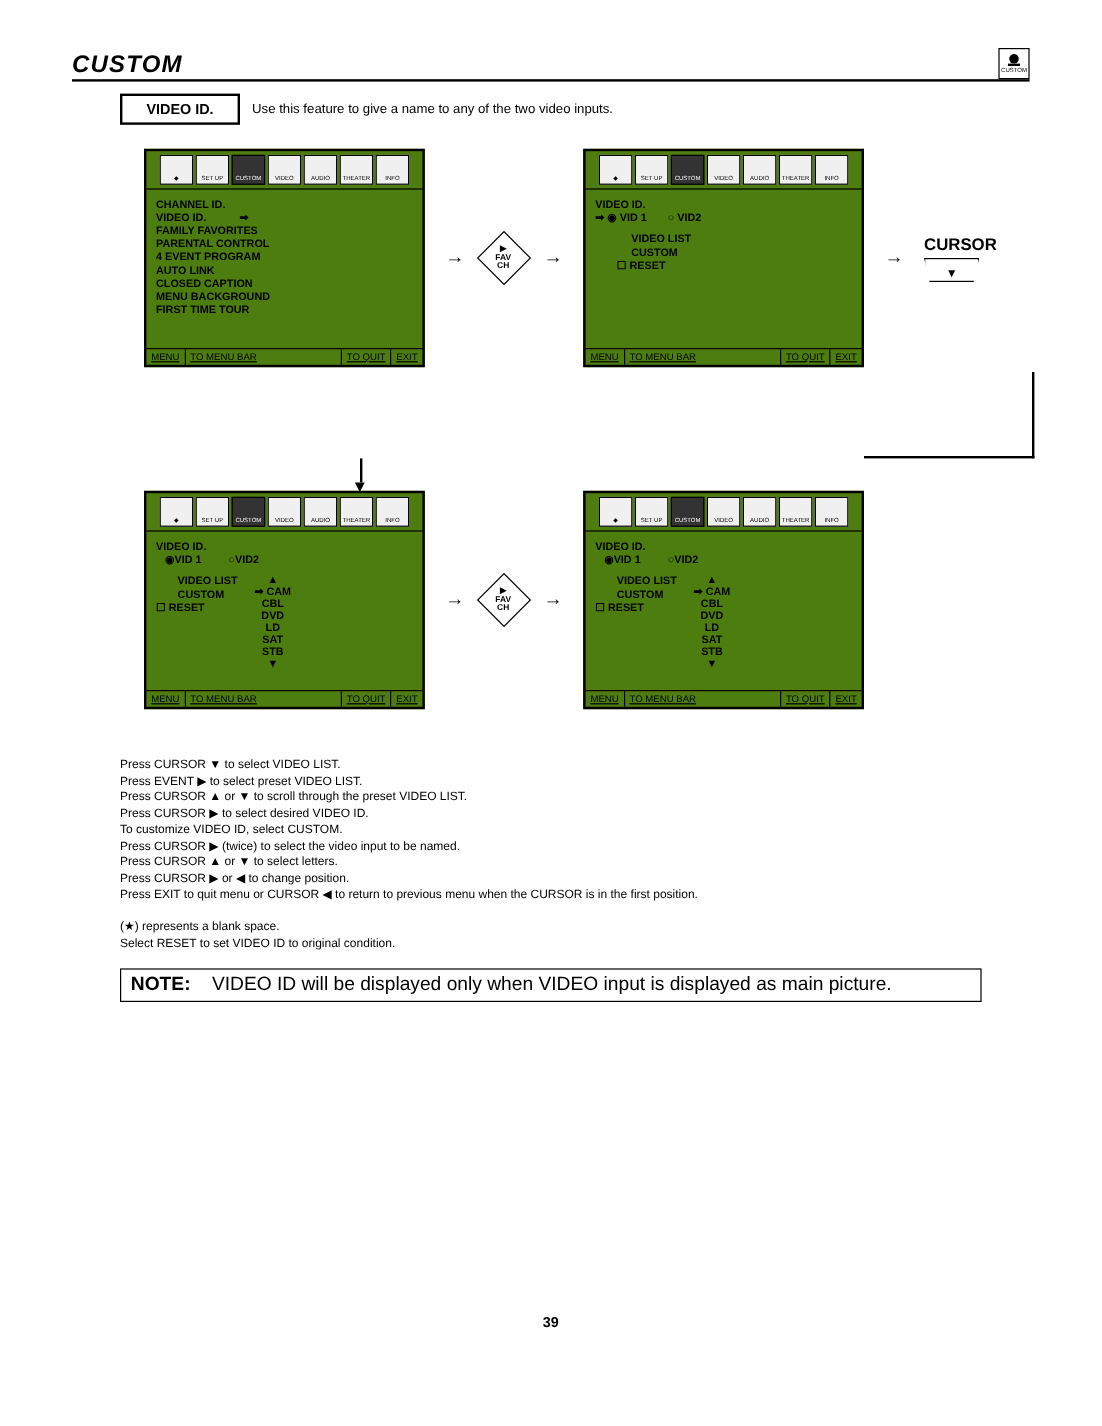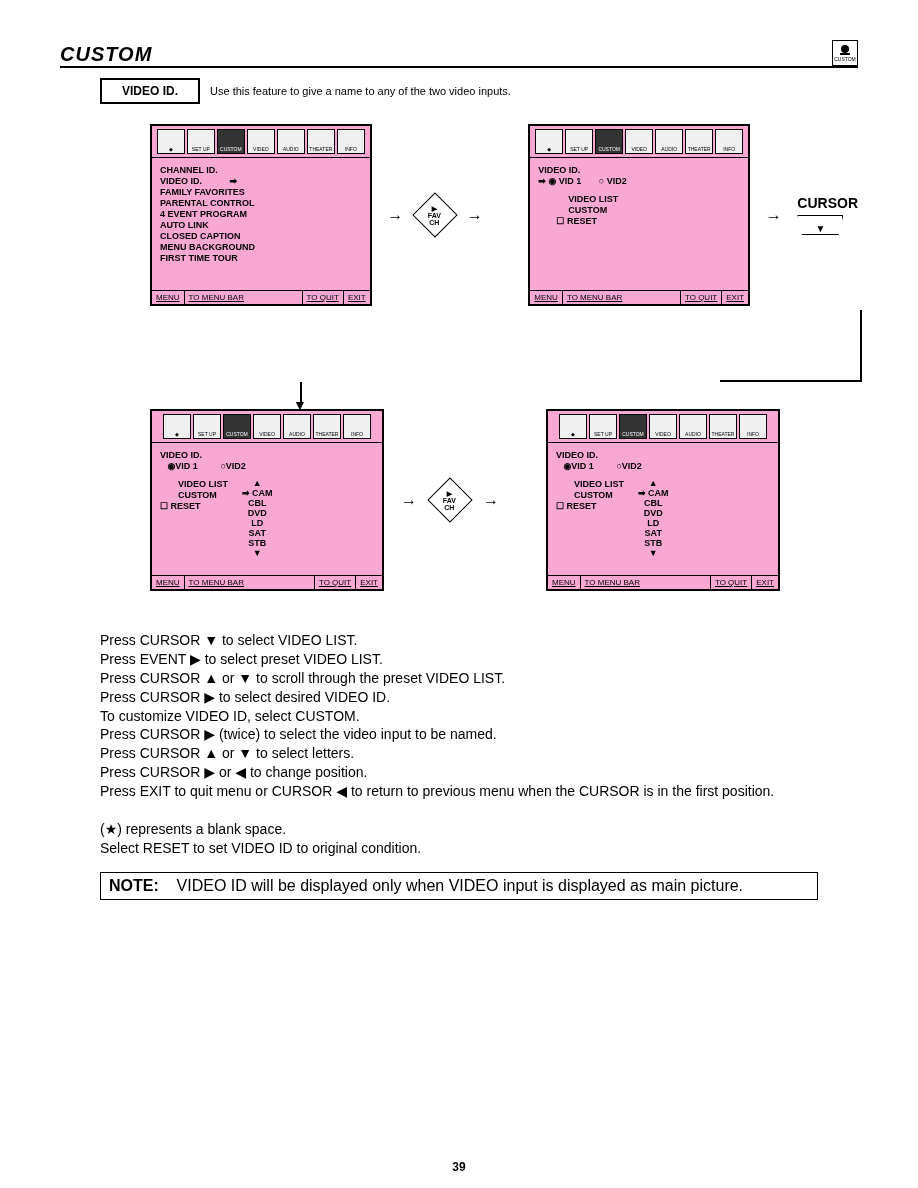--- a/index.html
+++ b/index.html
@@ -59,22 +59,21 @@
     margin-bottom: 20px;
   }
   .diagram-row {
     display: flex;
     align-items: center;
     margin-bottom: 8px;
   }
   .screen {
     border: 2px solid #000;
     width: 230px;
-    background: #f9a8d4;
-    margin-left: 30px;
+    background: #4d7c0f;
   }
   .menu-bar {
     display: flex;
     border-bottom: 1px solid #000;
     padding: 3px;
     gap: 2px;
     justify-content: center;
   }
   .menu-icon {
     width: 26px;
@@ -154,21 +153,21 @@
     clip-path: polygon(10% 0, 90% 0, 100% 100%, 0 100%);
     transform: scaleY(-1);
   }
   .cursor-shape span { display:inline-block; transform: scaleY(-1); }
   .body-list {
     display: flex;
     gap: 14px;
   }
   .instructions {
     margin-left: 40px;
-    font-size: 14px;
+    font-size: 10px;
     line-height: 1.35;
     margin-bottom: 14px;
     margin-top: 40px;
   }
   .note-box {
     border: 1px solid #000;
     padding: 4px 8px;
     margin: 0 40px;
     font-size: 16px;
   }

